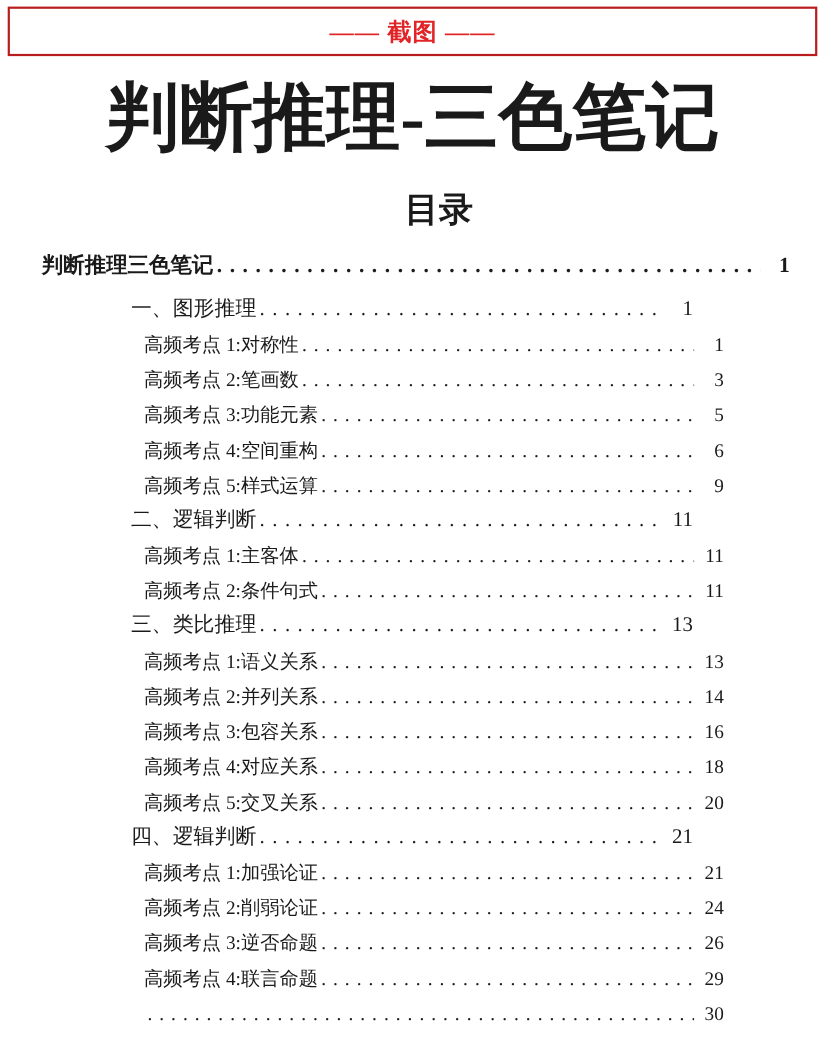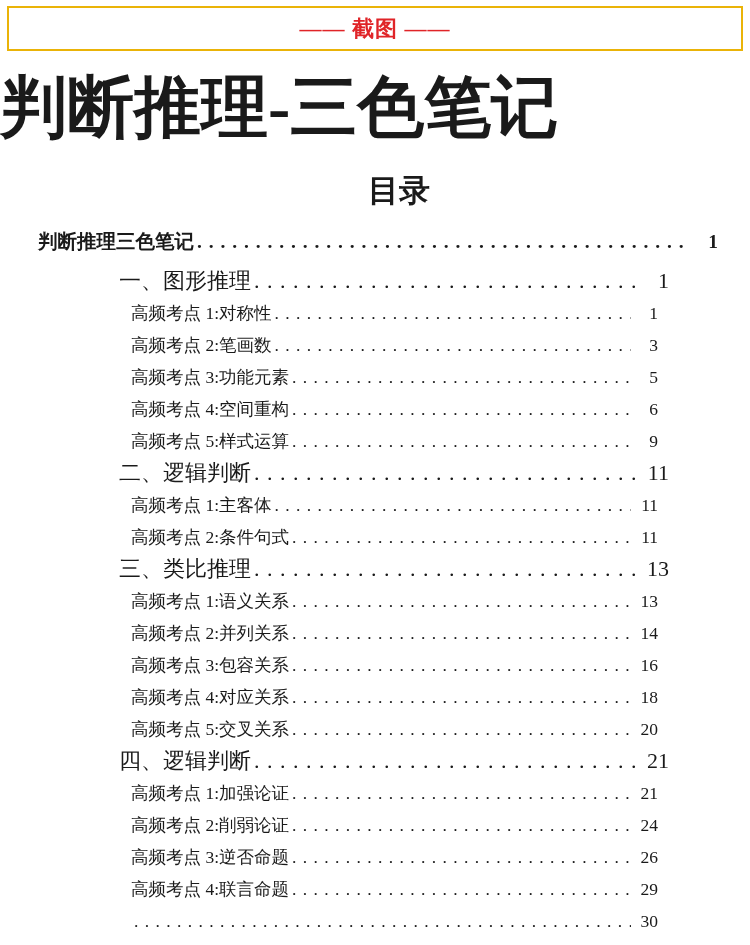--- a/index.html
+++ b/index.html
@@ -5,34 +5,34 @@
   html, body { margin: 0; padding: 0; background: #ffffff; }
   body {
     width: 750px; height: 945px; overflow: hidden;
     font-family: "Liberation Serif", "DejaVu Serif", serif;
     color: #1a1a1a;
   }
   
   .banner {
     margin: 6px 7px 0 7px;
     height: 41px;
-    border: 2px solid #eab308;
+    border: 2px solid #b91c1c;
     display: flex; align-items: center; justify-content: center;
   }
   .banner-text {
     color: #e02428;
     font-weight: bold;
     font-size: 22px;
     letter-spacing: 1px;
     font-family: "Liberation Serif", "DejaVu Serif", serif;
   }
   
   .doc-title {
     margin: 16px 0 0 0;
-    text-align: left;
+    text-align: center;
     font-size: 67px;
     line-height: 80px;
     font-weight: bold;
     letter-spacing: 0px;
     font-family: "Liberation Serif", "DejaVu Serif", serif;
     white-space: nowrap;
   }
   
   .toc-heading {
     margin-top: 24px;
@@ -67,22 +67,22 @@
     text-align: right;
   }
   .lvl0 {
     margin: 0 32px 5px 38px;
     font-size: 19.5px;
     line-height: 37px;
     font-weight: bold;
   }
   .lvl1 {
     margin-left: 119px;
-    margin-right: 81px;
-    font-size: 22px;
+    margin-right: 120px;
+    font-size: 19px;
     line-height: 32px;
   }
   .lvl2 {
     margin-left: 131px;
     margin-right: 92px;
     font-size: 17.5px;
     line-height: 32px;
   }
 </style>
 </head>

